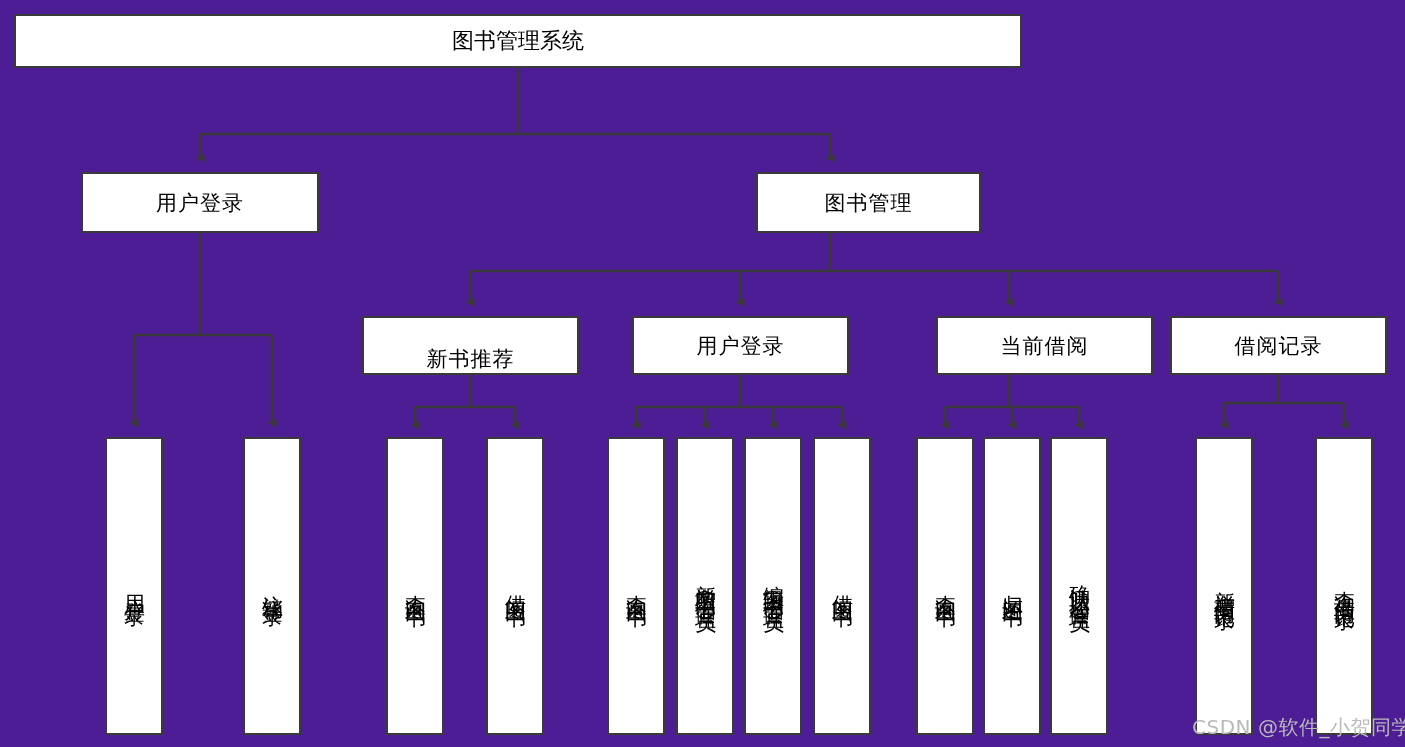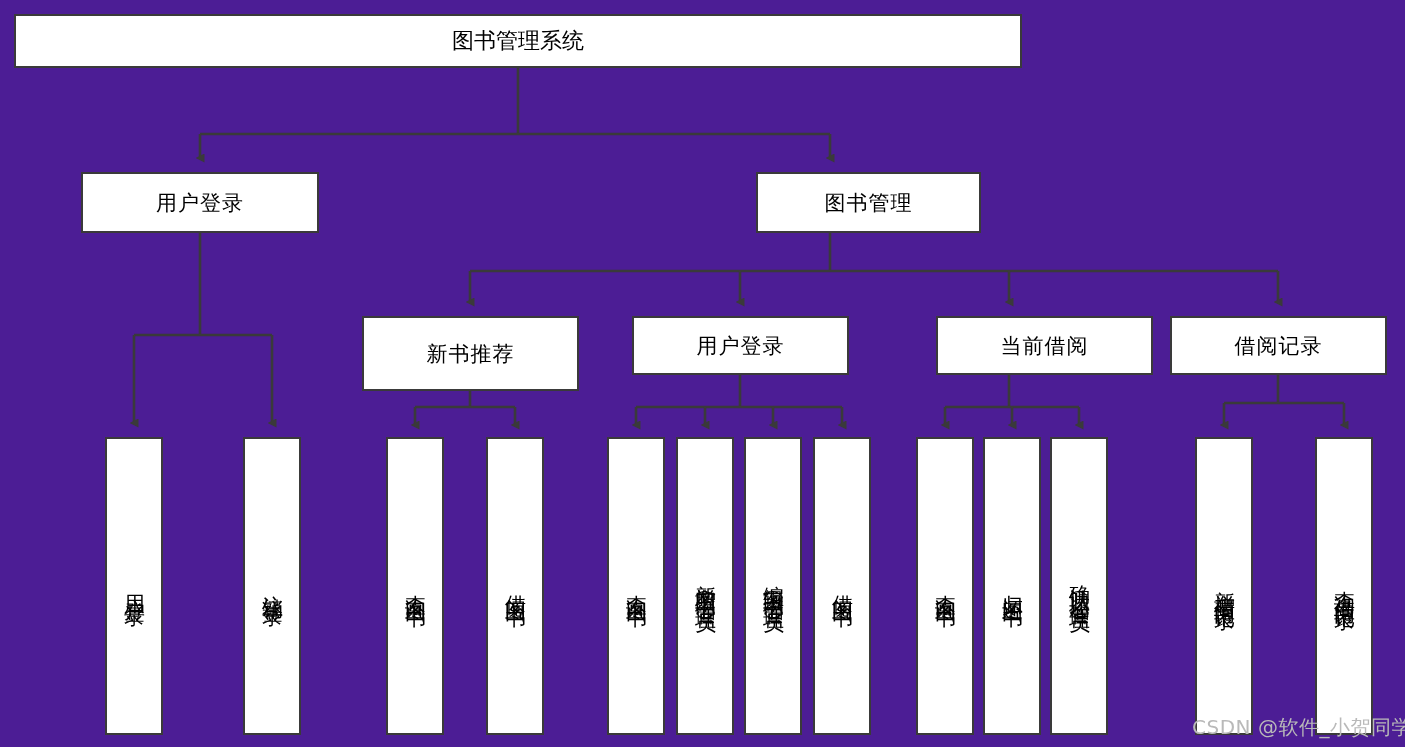--- a/index.html
+++ b/index.html
@@ -124,21 +124,21 @@
     <span>图书管理系统</span>
   </div>
 
   <div class="node h" style="left:81px; top:172px; width:238px; height:61px;">
     <span>用户登录</span>
   </div>
   <div class="node h" style="left:712px; top:172px; width:225px; height:61px;margin-left:44px;">
     <span>图书管理</span>
   </div>
 
-  <div class="node h" style="left:362px; top:316px; width:217px; height:75px;">
+  <div class="node h" style="left:362px; top:316px; width:217px; height:59px;align-items:flex-end;">
     <span>新书推荐</span>
   </div>
   <div class="node h" style="left:632px; top:316px; width:217px; height:59px;">
     <span>用户登录</span>
   </div>
   <div class="node h" style="left:901px; top:316px; width:217px; height:59px;margin-left:35px;">
     <span>当前借阅</span>
   </div>
   <div class="node h" style="left:1170px; top:316px; width:217px; height:59px;">
     <span>借阅记录</span>

